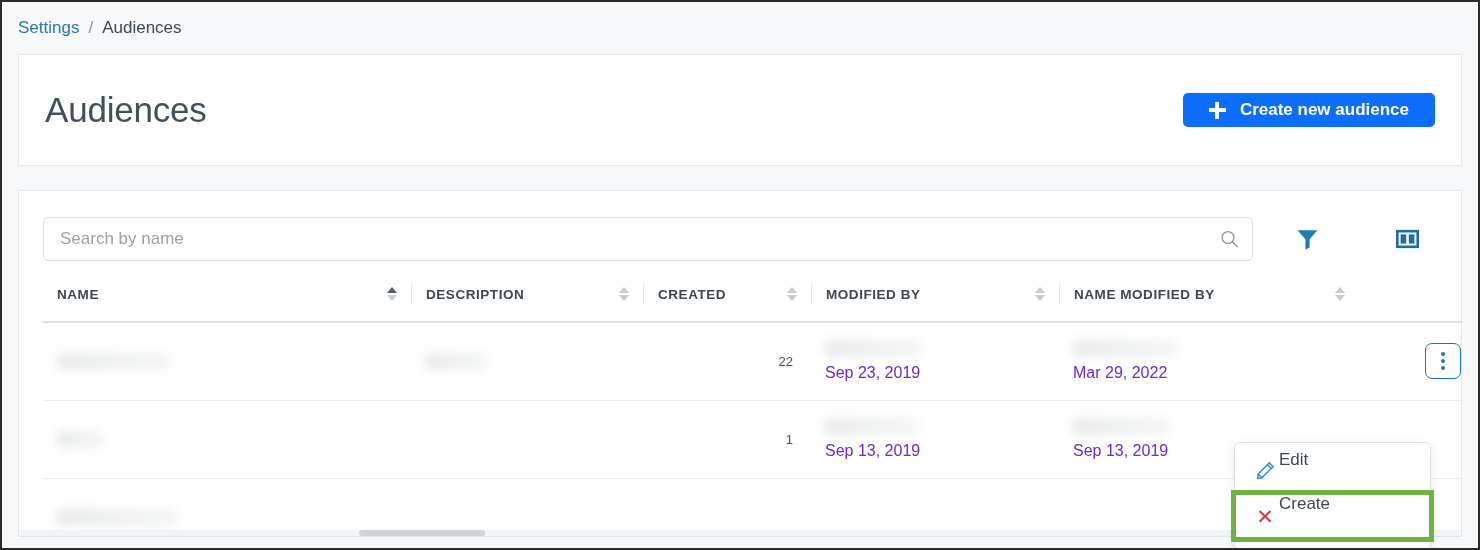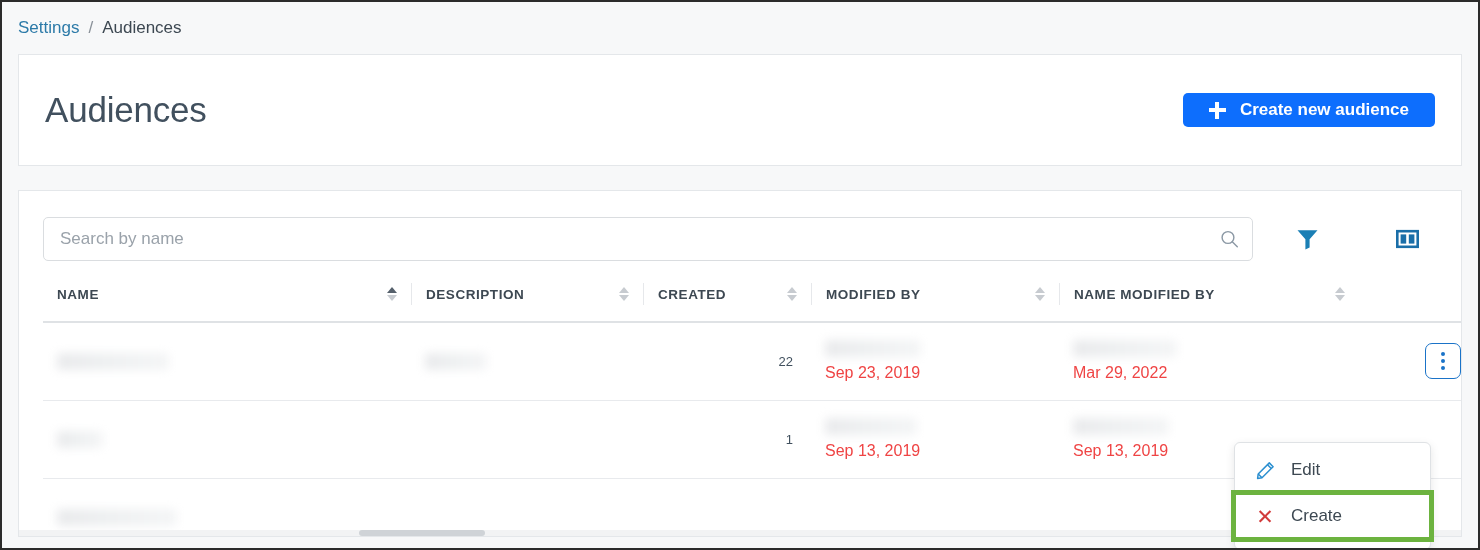--- a/index.html
+++ b/index.html
@@ -200,21 +200,21 @@
   }
   .tri-up { border-bottom: 6px solid #c7cbd0; }
   .tri-dn { border-top: 6px solid #c7cbd0; }
   .sorter.active .tri-up { border-bottom-color: #55606b; }
 
   tbody td {
     border-bottom: 1px solid #e8eaed;
     height: 78px;
     vertical-align: middle;
     font-size: 16px;
-    color: #ef4444;
+    color: #6d28d9;
     padding: 0 14px;
   }
   td.num { text-align: right; padding-right: 18px; font-size: 13px; color: #41505e; }
 
   .cell-stack { display: flex; flex-direction: column; gap: 7px; }
 
   
   .blur {
     background: linear-gradient(90deg,#e9eaec 0%,#eef0f1 45%,#f4f5f6 100%);
     filter: blur(5px);
@@ -260,22 +260,21 @@
     width: 197px;
     background: #ffffff;
     border: 1px solid #dfe2e5;
     border-radius: 6px;
     box-shadow: 0 3px 10px rgba(0,0,0,0.10);
     padding: 7px 0 9px 0;
     z-index: 20;
   }
   .menu-item {
     display: flex;
-    align-items: center;
-    gap: 16px;
+    gap: 4px;
     height: 40px;
     padding: 0 18px 0 20px;
     font-size: 17px;
     color: #3d4852;
     cursor: pointer;
     background: #fff;
   }
   .menu-item.highlight {
     outline: 5px solid #6cb33f;
     outline-offset: -1px;

